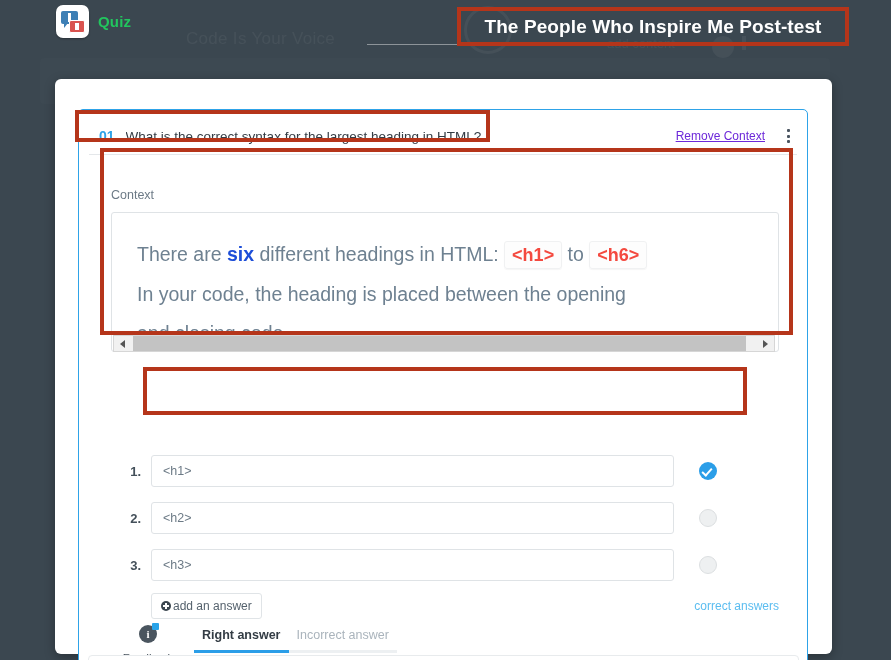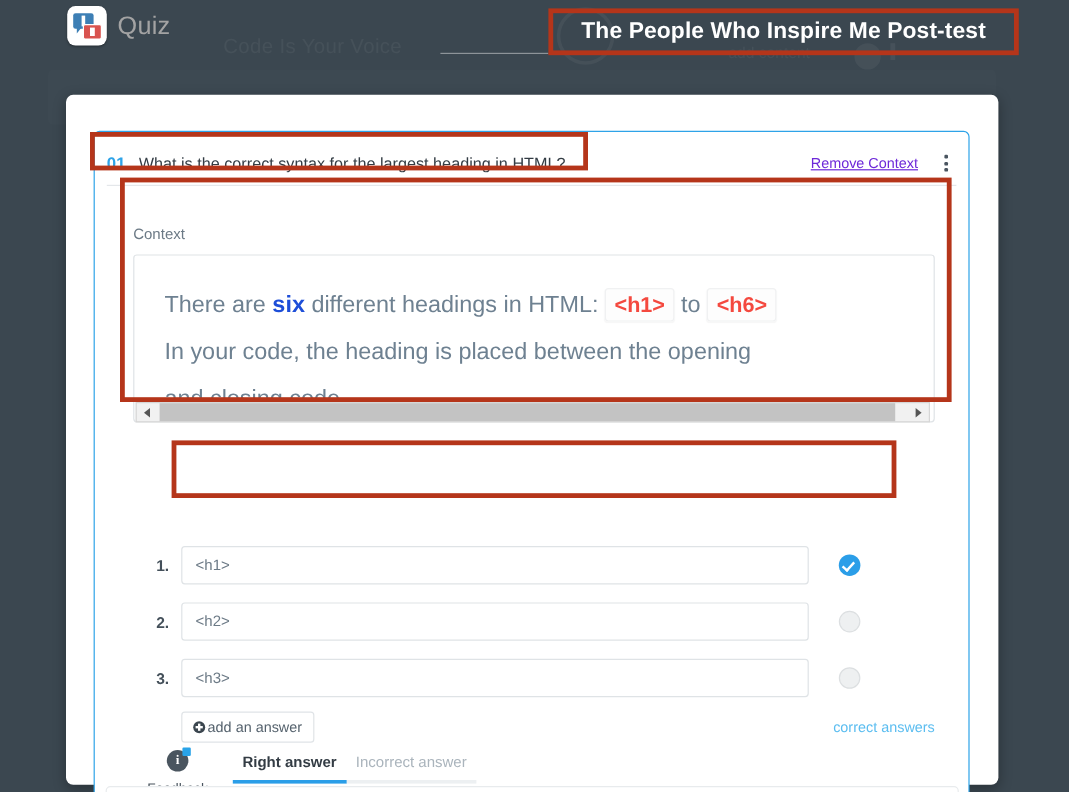--- a/index.html
+++ b/index.html
@@ -114,23 +114,23 @@
     border: 1.5px solid #ffffff;
   }
   .bubble-red-mark {
     position: absolute;
     left: 5px; top: 2px;
     width: 4px; height: 7px;
     background: #ffffff;
     font-size: 0;
   }
   #quiz-logo-text {
-    color: #a3a3a3;
-    font-size: 21px;
-    font-weight: normal;
+    color: #22c55e;
+    font-size: 15px;
+    font-weight: bold;
     letter-spacing: 0.2px;
   }
 
   
   #page-title-annot {
     position: absolute;
     left: 457px; top: 7px;
     width: 392px; height: 39px;
     border: 4px solid #b5351a;
     box-sizing: border-box;
@@ -184,20 +184,21 @@
     right: 10px;
     height: 36px;
     display: flex;
     align-items: center;
     border-bottom: 1px solid #e4e7ea;
   }
   #question-number {
     color: #2ea3e8;
     font-size: 14px;
     font-weight: bold;
+    margin-left: 10px;
     flex: 0 0 auto;
   }
   #question-text {
     color: #333c44;
     font-size: 13.5px;
     margin-left: 11px;
     flex: 1 1 auto;
     white-space: nowrap;
     overflow: hidden;
   }

